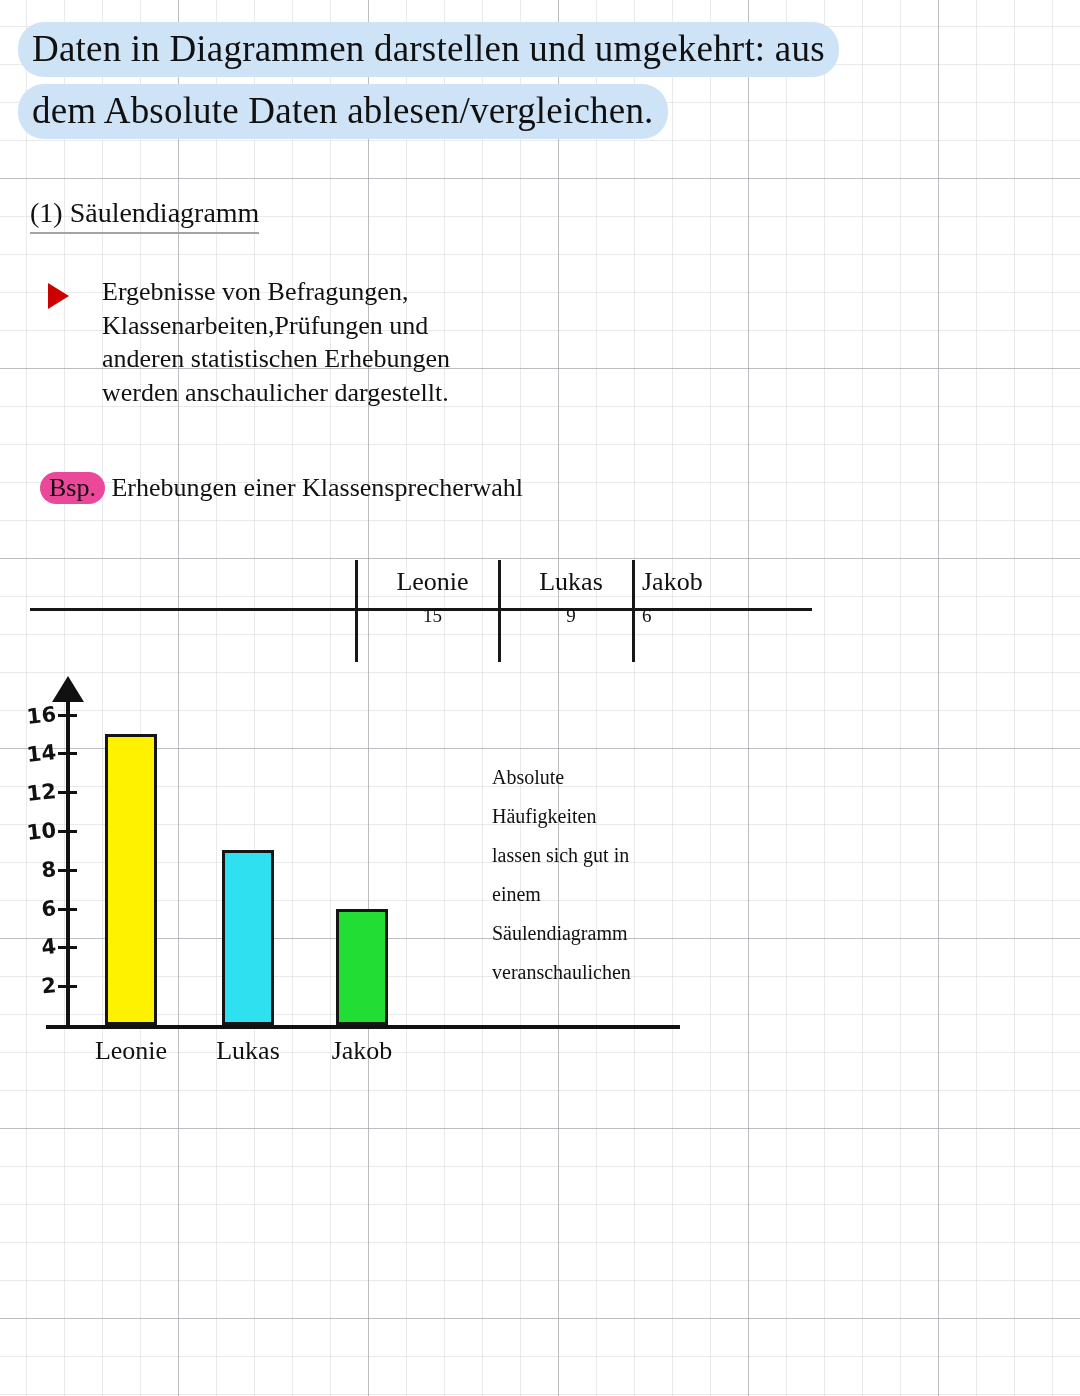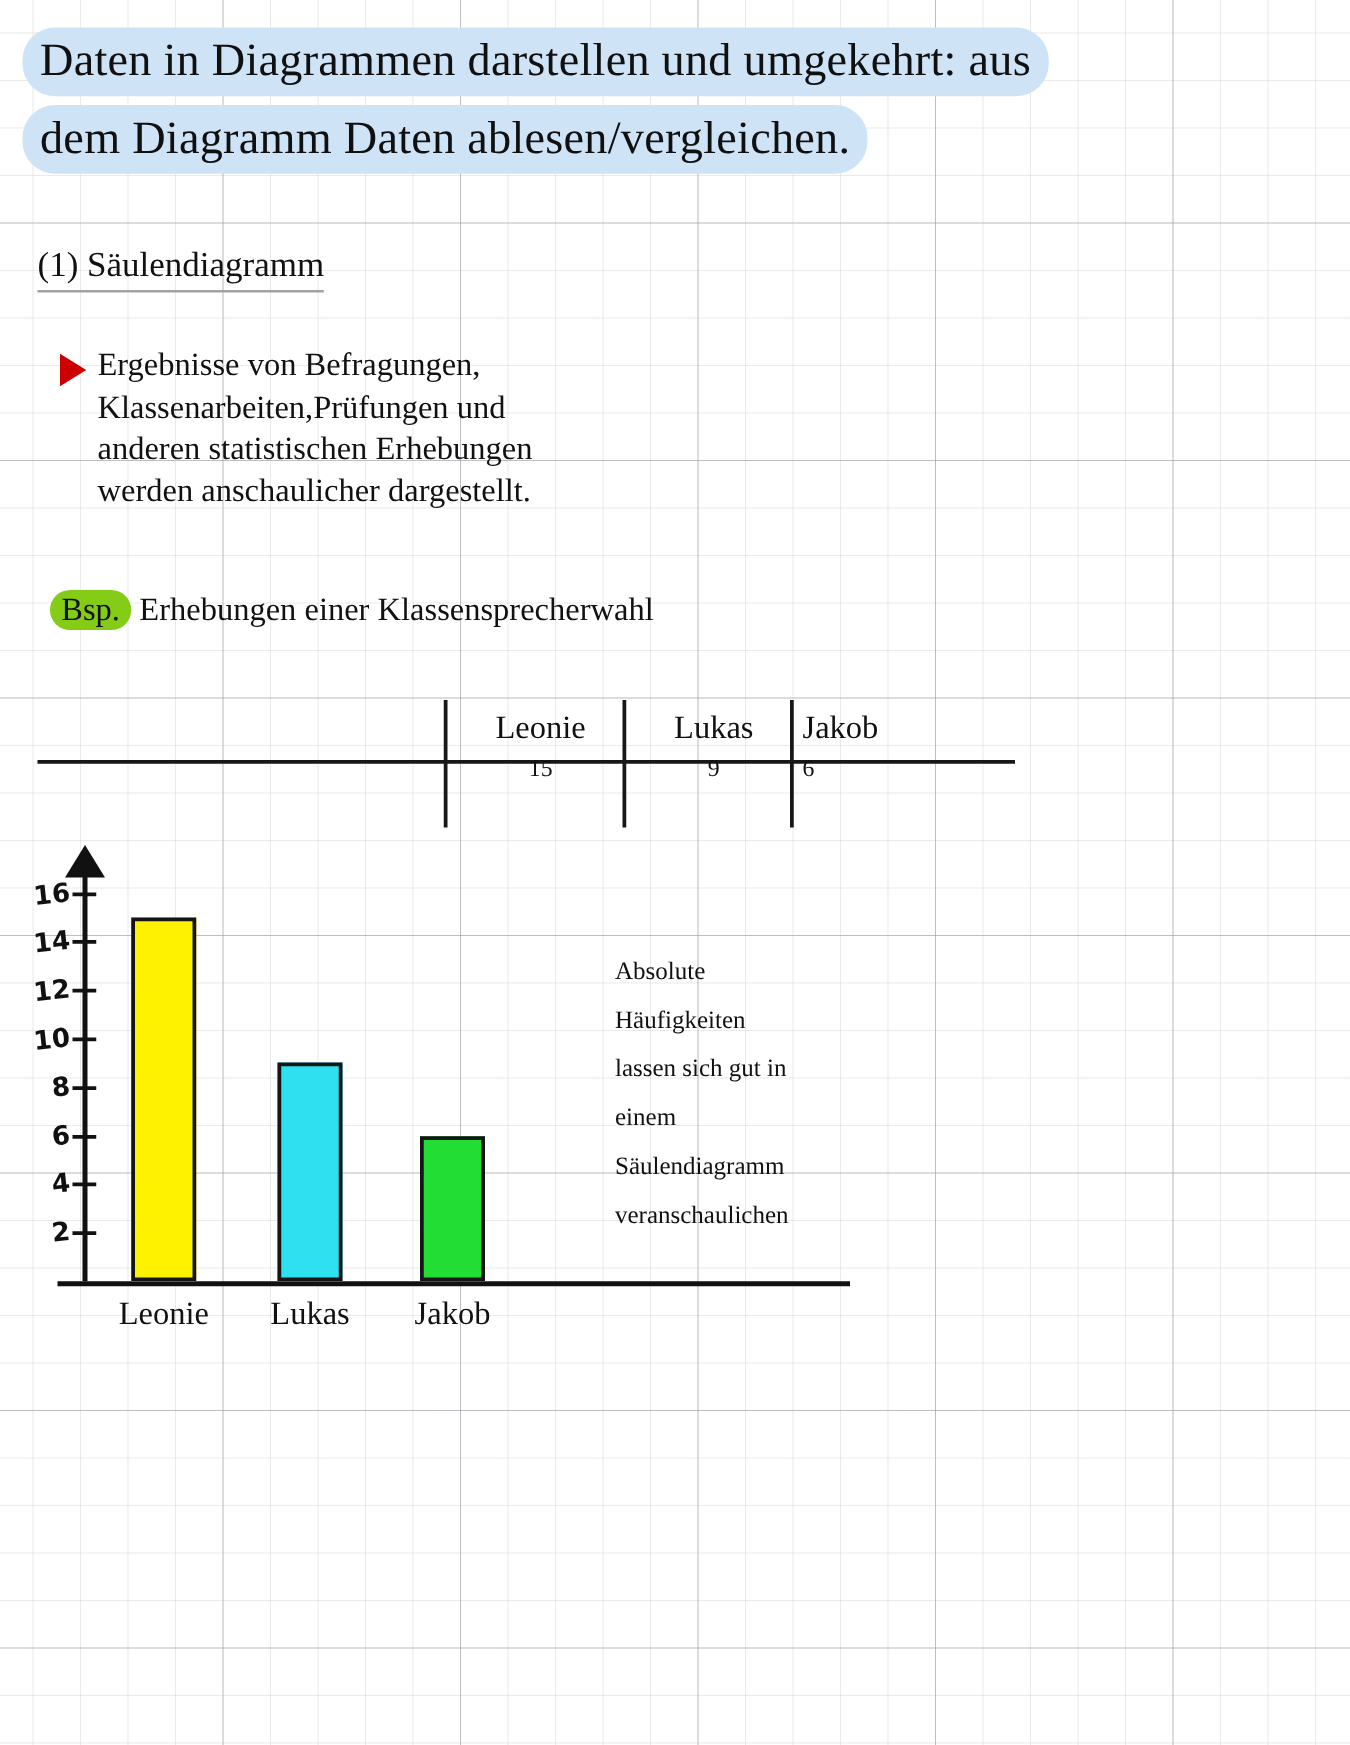--- a/index.html
+++ b/index.html
@@ -88,31 +88,32 @@
     border-top: 13px solid transparent;
     border-bottom: 13px solid transparent;
     margin-top: 8px;
     flex: none;
   }
   #bullet-text {
     font-size: 26px;
     line-height: 33.5px;
     white-space: pre-line;
     max-width: 520px;
+    margin-left: 24px;
   }
 
   
   #bsp-block {
     left: 40px;
     top: 470px;
     font-size: 26px;
     line-height: 35px;
   }
   #bsp-label {
-    background: #84cc16;
+    background: #ec4899;
     border-radius: 18px;
     padding: 1px 9px 2px 9px;
   }
 
   
   #vote-table {
     left: 30px;
     top: 560px;
     width: 790px;
     height: 110px;
@@ -236,21 +237,21 @@
 </style>
 </head>
 <body>
 
 <div id="paper"></div>
 
 <div id="content">
 
   <div id="title-block" class="abs">
     <div class="title-line">Daten in Diagrammen darstellen und umgekehrt: aus</div><br>
-    <div class="title-line">dem Diagramm Daten ablesen/vergleichen.</div>
+    <div class="title-line">dem Absolute Daten ablesen/vergleichen.</div>
   </div>
 
   <div id="section-heading" class="abs">(1) Säulendiagramm</div>
 
   <div id="bullet-block" class="abs">
     <div id="bullet-triangle"></div>
     <div id="bullet-text">Ergebnisse von Befragungen,
 Klassenarbeiten,Prüfungen und
 anderen statistischen Erhebungen
 werden anschaulicher dargestellt.</div>

